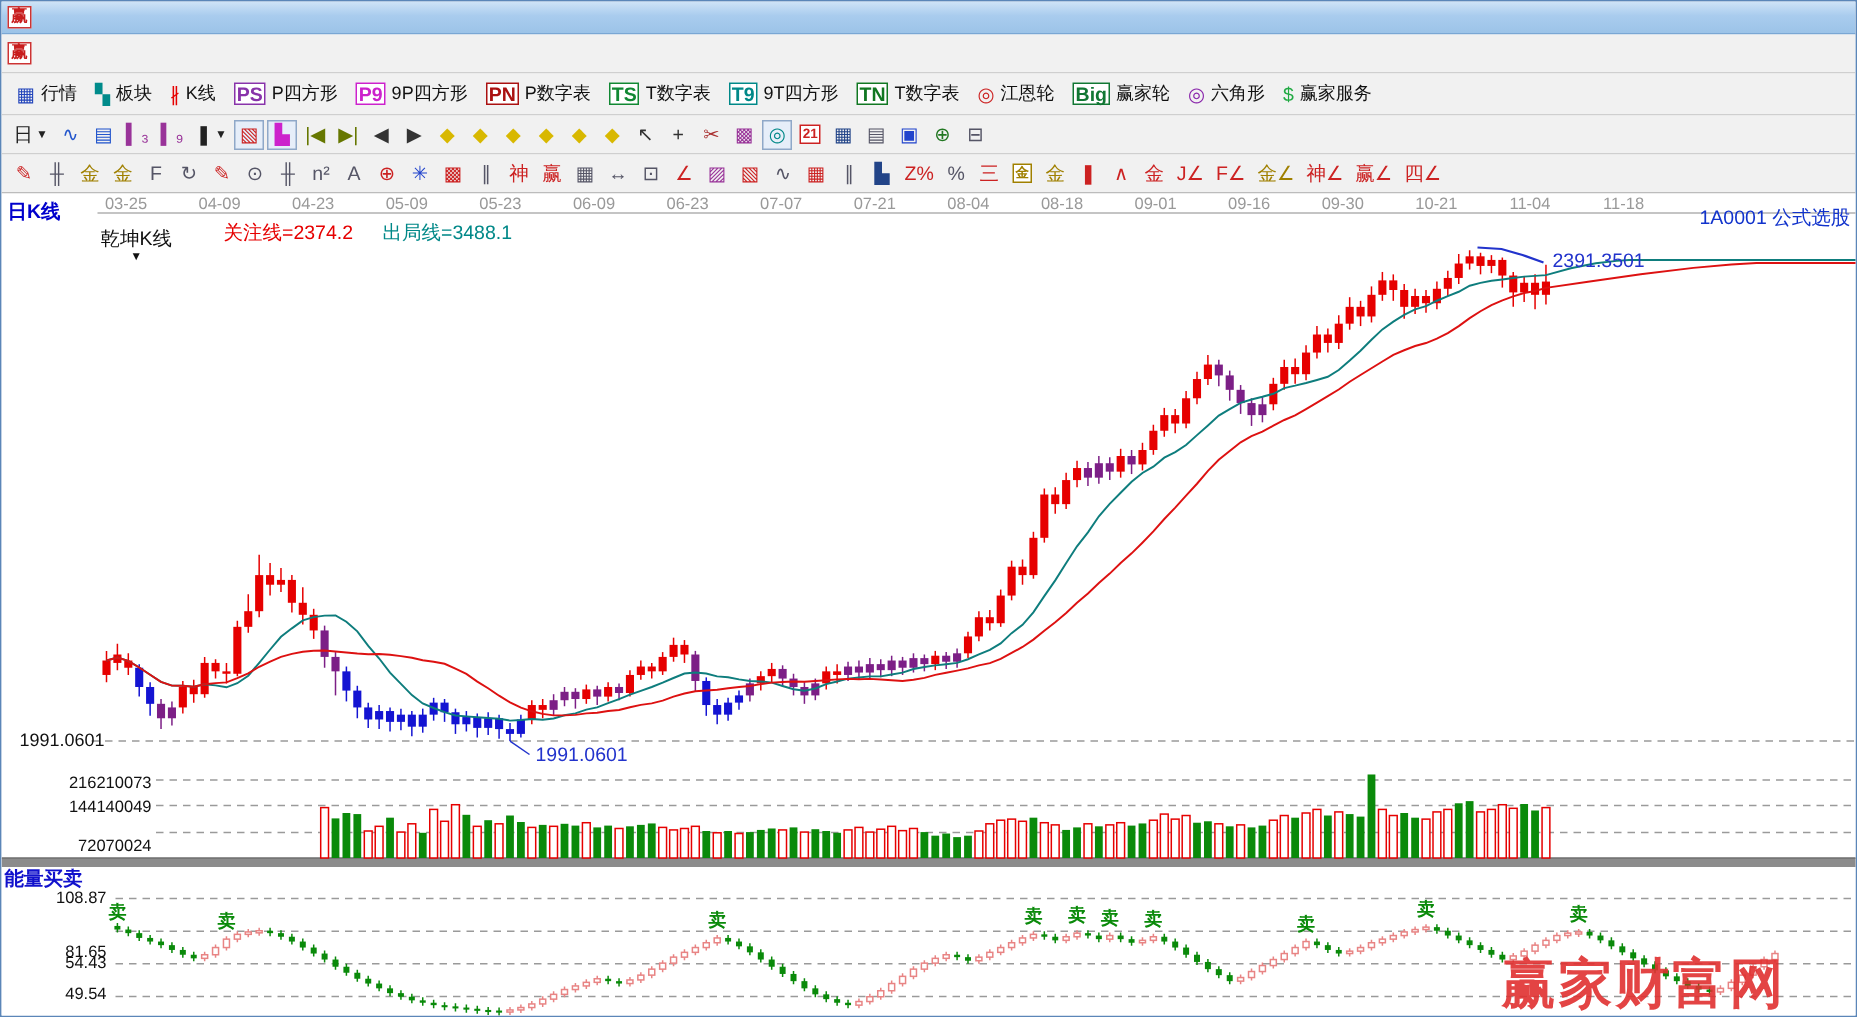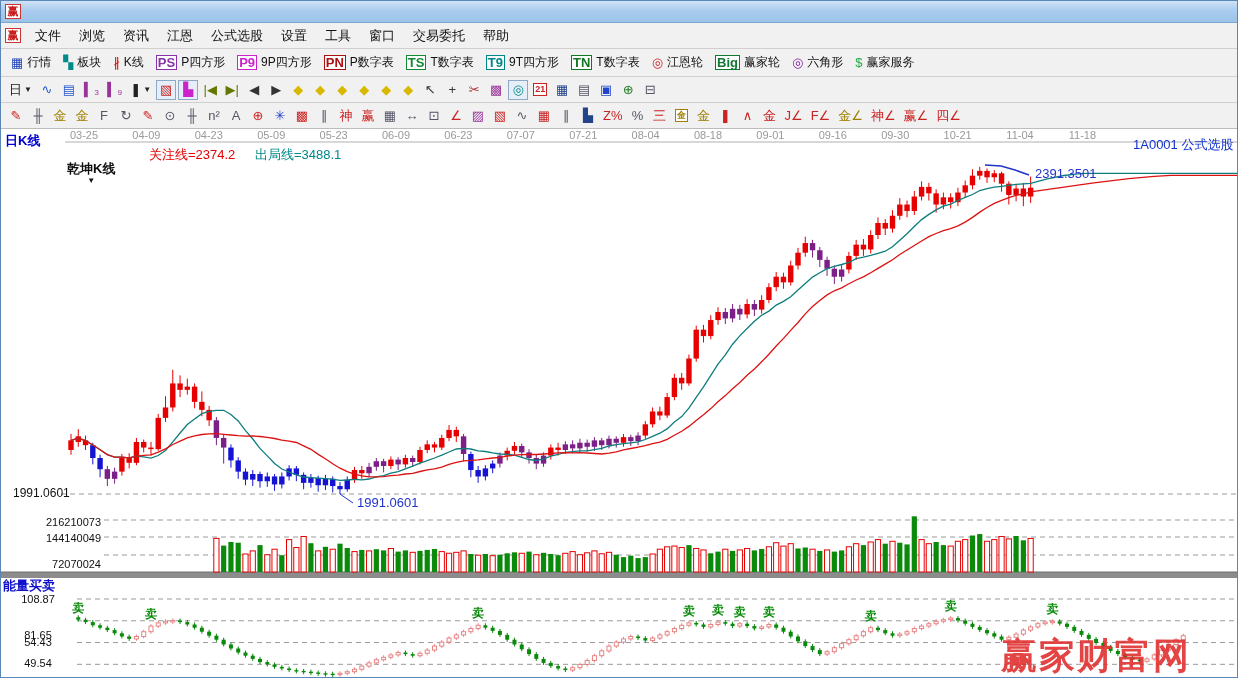--- a/index.html
+++ b/index.html
@@ -21,52 +21,40 @@
   .t1item .ico{font-size:13px;line-height:13px;}
   .lbox{font-size:9px;border:1px solid currentColor;padding:0 1px;font-weight:bold;line-height:11px;background:#fff;}
   .tbtn{height:20px;min-width:20px;display:flex;align-items:center;justify-content:center;font-size:13px;margin:0 1px;border:1px solid transparent;color:#333;padding:0 2px;}
   .tbtn.active{background:#e6eef9;border:1px solid #8fa8c8;}
   .tbtn .caret{font-size:8px;margin-left:2px;color:#222;}
   
   #chart{position:absolute;left:0;top:128px;width:1238px;height:550px;background:#fff;}
   #chart svg{position:absolute;left:0;top:0;}
   .ovl{position:absolute;white-space:nowrap;}
   .lbl-view{left:4px;top:3px;color:#0000cc;font-size:13px;font-weight:bold;}
-  .lbl-ktype{left:66px;top:31px;color:#111;font-size:13px;font-weight:bold;}
+  .lbl-ktype{left:66px;top:21px;color:#111;font-size:13px;font-weight:normal;}
   .lbl-ktype .dn{display:block;text-align:center;font-size:8px;line-height:5px;color:#111;}
   .lbl-attn{left:148px;top:17px;color:#e60000;font-size:13px;}
   .lbl-exit{left:254px;top:17px;color:#008888;font-size:13px;}
   .lbl-symbol{left:1132px;top:7px;color:#1133cc;font-size:13px;}
   .lbl-lowleft{left:12px;top:357px;color:#111;font-size:12px;}
   .vol-scale{left:8px;width:92px;text-align:right;color:#111;font-size:11px;}
-  .eng-scale{left:4px;width:66px;text-align:center;color:#111;font-size:11px;}
+  .eng-scale{left:4px;width:66px;text-align:right;color:#111;font-size:11px;}
   .lbl-indic{left:2px;top:448px;color:#1111cc;font-size:13px;font-weight:bold;}
   .watermark{left:1000px;top:503px;font-family:"DejaVu Serif","Liberation Serif",serif;font-size:36px;font-weight:bold;color:#e03030;letter-spacing:2px;opacity:.9;}
 </style>
 </head>
 <body>
 
 <div id="win">
   <div id="titlebar">
     <span class="logo">赢</span>
   </div>
   <div id="menubar">
     <span class="logo">赢</span>
-    <span id="menu-items" style="display:flex;">
-        <span class="menu-item">文件</span>
-        <span class="menu-item">浏览</span>
-        <span class="menu-item">资讯</span>
-        <span class="menu-item">江恩</span>
-        <span class="menu-item">公式选股</span>
-        <span class="menu-item">设置</span>
-        <span class="menu-item">工具</span>
-        <span class="menu-item">窗口</span>
-        <span class="menu-item">交易委托</span>
-        <span class="menu-item">帮助</span>
-      </span>
   </div>
   <div id="toolbar1" class="toolbar">
       <div class="t1item">
         <span class="ico" style="color: rgb(34, 68, 187);">▦</span>
         <span>行情</span>
       </div>
       <div class="t1item">
         <span class="ico" style="color: rgb(0, 139, 139);">▚</span>
         <span>板块</span>
       </div>

